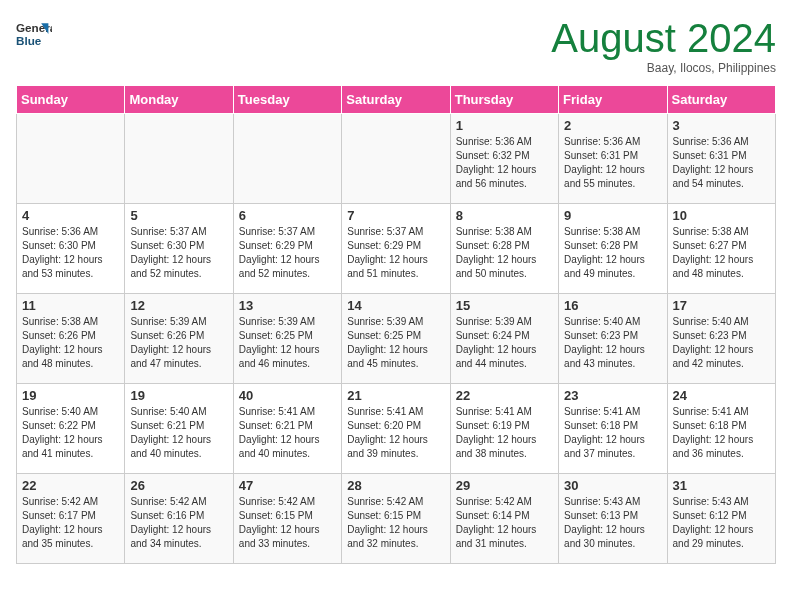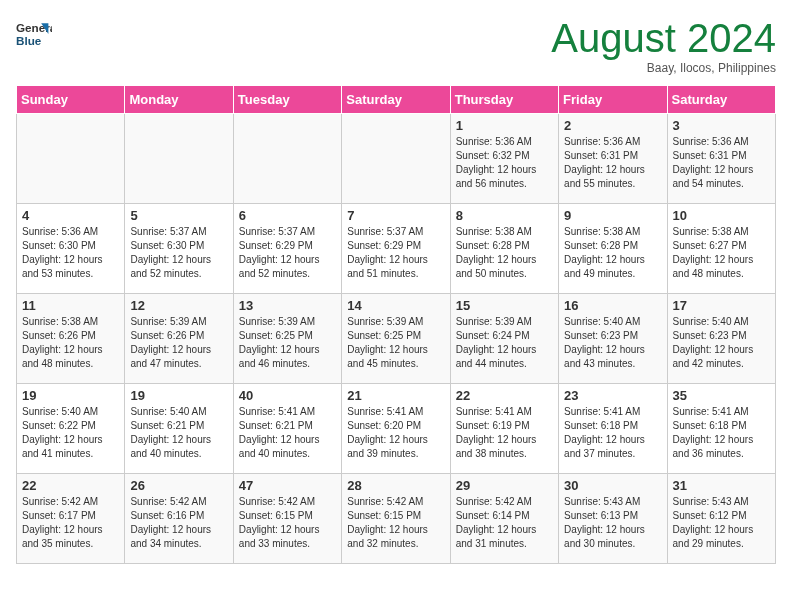--- a/index.html
+++ b/index.html
@@ -212,21 +212,21 @@
         </td>
         <td>
           <span class="day-num">22</span>
           <div class="day-info">Sunrise: 5:41 AM<br>Sunset: 6:19 PM<br>Daylight: 12 hours and 38 minutes.</div>
         </td>
         <td>
           <span class="day-num">23</span>
           <div class="day-info">Sunrise: 5:41 AM<br>Sunset: 6:18 PM<br>Daylight: 12 hours and 37 minutes.</div>
         </td>
         <td>
-          <span class="day-num">35</span>
+          <span class="day-num">24</span>
           <div class="day-info">Sunrise: 5:41 AM<br>Sunset: 6:18 PM<br>Daylight: 12 hours and 36 minutes.</div>
         </td>
       </tr>
       <tr>
         <td>
           <span class="day-num">22</span>
           <div class="day-info">Sunrise: 5:42 AM<br>Sunset: 6:17 PM<br>Daylight: 12 hours and 35 minutes.</div>
         </td>
         <td>
           <span class="day-num">26</span>

